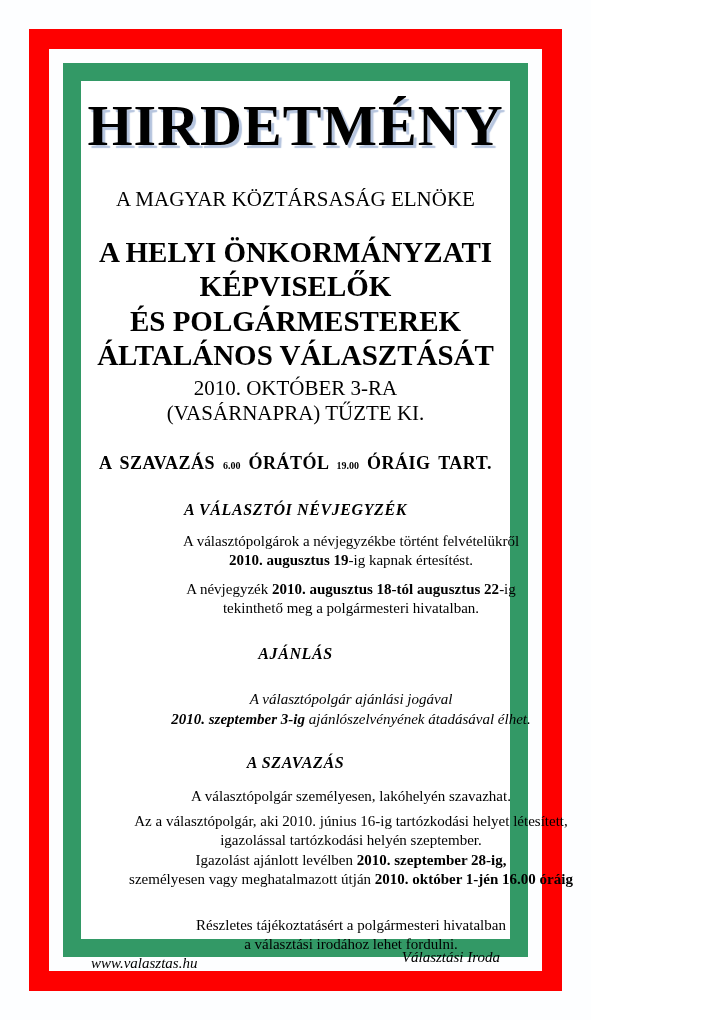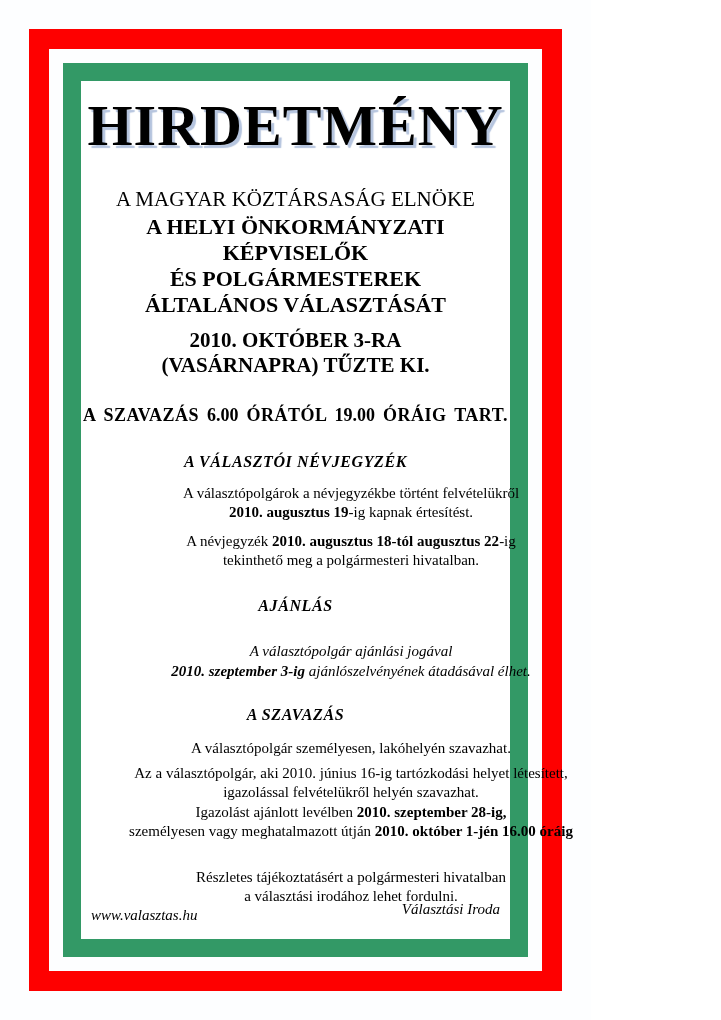--- a/index.html
+++ b/index.html
@@ -40,40 +40,40 @@
     letter-spacing: 1px;
     line-height: 1.0;
     text-shadow: 3px 3px 1px #b5c4de;
   }
   .issuer {
     margin-top: 32px;
     font-size: 21px;
     line-height: 1.2;
   }
   .proclamation {
-    margin-top: 2px;
-    font-size: 22px;
+    margin-top: 23px;
+    font-size: 29px;
     font-weight: bold;
     line-height: 1.18;
   }
   .election-date {
-    margin-top: 10px;
+    margin-top: 4px;
     font-size: 21px;
-    font-weight: bold;
+    font-weight: normal;
     line-height: 1.17;
   }
   .hours {
     margin-top: 28px;
     font-size: 18px;
     font-weight: bold;
     letter-spacing: 0.5px;
     word-spacing: 3px;
     line-height: 1.2;
   }
-  .hours .num { font-size: 18px; letter-spacing: 0; margin-top: 8px; }
+  .hours .num { font-size: 10px; letter-spacing: 0; margin-top: 8px; }
   .sec-heading {
     font-size: 16px;
     font-weight: bold;
     font-style: italic;
     letter-spacing: 0.6px;
     line-height: 1.2;
     text-align: center;
   }
   .h-nevjegyzek { margin-top: 25px; }
   .h-ajanlas    { margin-top: 25px; }
@@ -146,21 +146,21 @@
         <span>A választópolgár ajánlási jogával</span><br>
         <b>2010. szeptember 3-ig</b><span> ajánlószelvényének átadásával élhet.</span>
       </p>
 
       <div class="sec-heading h-szavazas">A SZAVAZÁS</div>
 
       <p class="para p-szemelyesen">A választópolgár személyesen, lakóhelyén szavazhat.</p>
 
       <p class="para p-igazolas">
         <span>Az a választópolgár, aki 2010. június 16-ig tartózkodási helyet létesített,</span><br>
-        <span>igazolással felvételükről helyén szavazhat.</span><br>
+        <span>igazolással tartózkodási helyén szeptember.</span><br>
         <span>Igazolást ajánlott levélben </span><b>2010. szeptember 28-ig,</b><br>
         <span>személyesen vagy meghatalmazott útján </span><b>2010. október 1-jén 16.00 óráig</b><br>
       </p>
 
       <p class="para p-closing">
         <span>Részletes tájékoztatásért a polgármesteri hivatalban</span><br>
         <span>a választási irodához lehet fordulni.</span>
       </p>
 
       <div class="footer-row">

